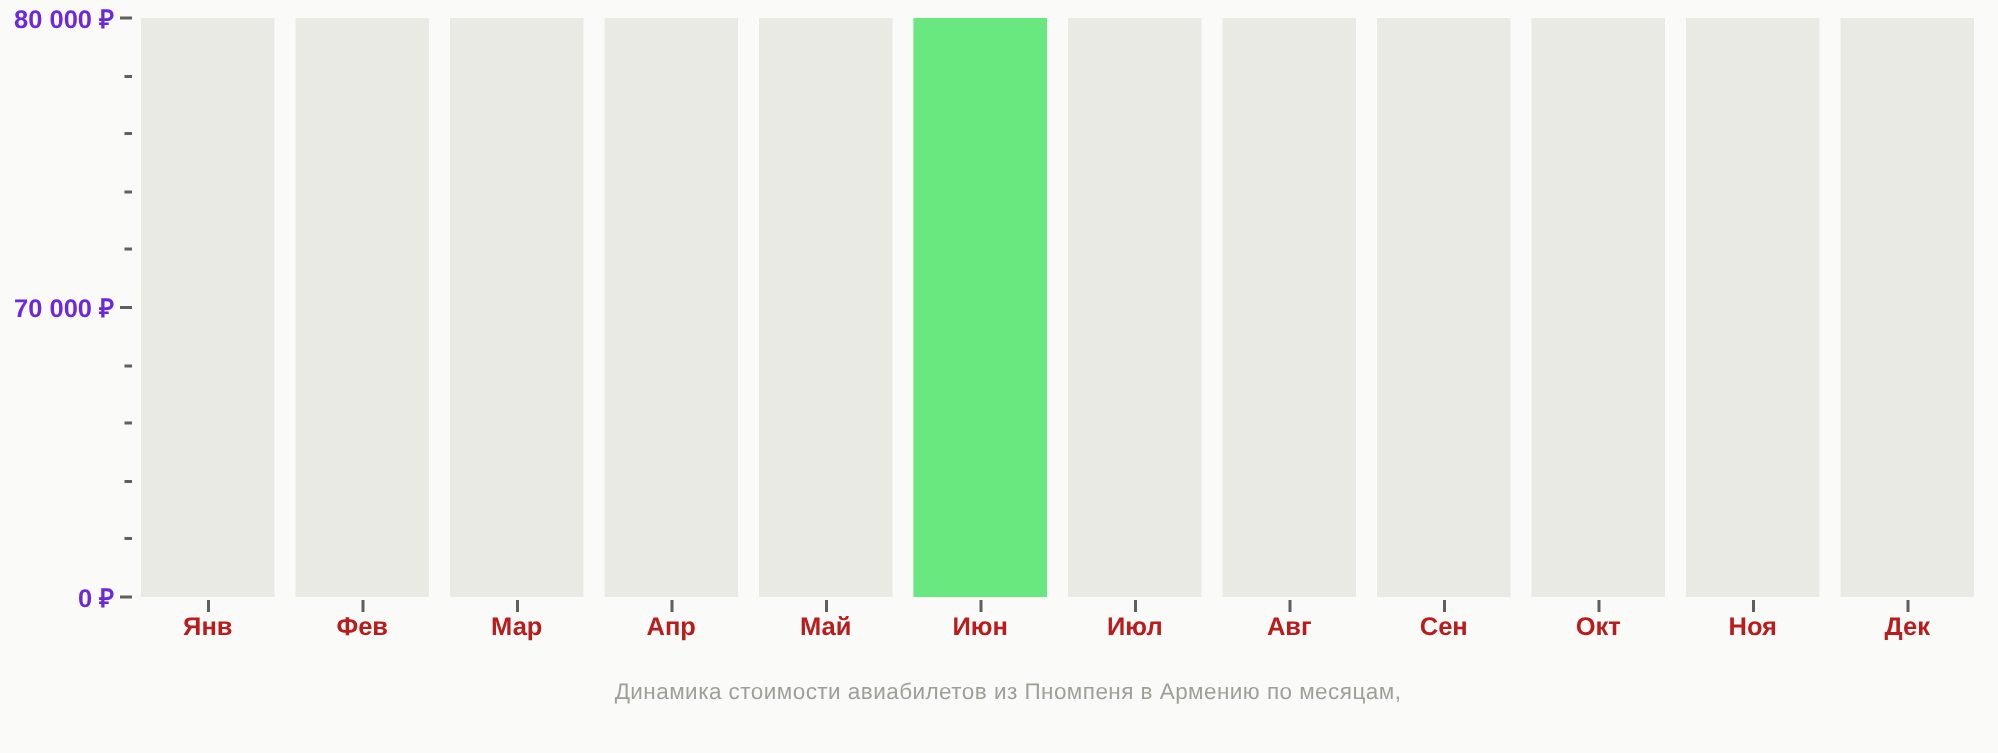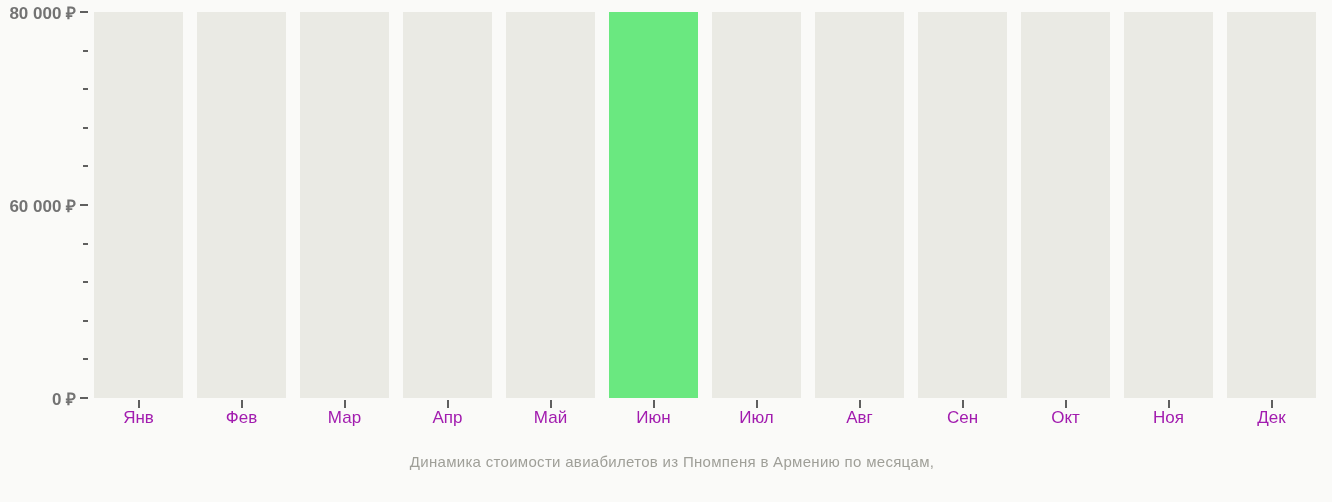--- a/index.html
+++ b/index.html
@@ -29,21 +29,21 @@
       position: absolute;
       left: 0;
       top: 12px;
       width: 88px;
       height: 386px;
     }
     .y-tick-label {
       position: absolute;
       right: 12px;
       font-size: 17px;
-      color: #737373;
+      color: #6d28d9;
       font-weight: 600;
       transform: translateY(-50%);
       white-space: nowrap;
     }
     .y-tick-mark {
       position: absolute;
       right: 0;
       width: 8px;
       height: 2px;
       background: #5f5f5f;
@@ -102,22 +102,22 @@
       top: 408px;
       width: 1222px;
       height: 28px;
       display: flex;
       gap: 14px;
     }
     .x-label {
       flex: 1;
       text-align: center;
       font-size: 17px;
-      font-weight: 400;
-      color: #a21caf;
+      font-weight: 700;
+      color: #b91c1c;
     }
     .caption {
       position: absolute;
       left: 0;
       top: 451px;
       width: 1332px;
       text-align: center;
       font-size: 15px;
       color: #9f9f98;
       line-height: 1.45;
@@ -126,21 +126,21 @@
     }
   </style>
 </head>
 <body>
 
 <div class="chart-wrap">
 
   <div class="y-axis">
       <div class="y-tick-label" style="top: 386px;">0 ₽</div>
       <div class="y-tick-mark" style="top: 386px;"></div>
-      <div class="y-tick-label" style="top: 193px;">60 000 ₽</div>
+      <div class="y-tick-label" style="top: 193px;">70 000 ₽</div>
       <div class="y-tick-mark" style="top: 193px;"></div>
       <div class="y-tick-label" style="top: 0px;">80 000 ₽</div>
       <div class="y-tick-mark" style="top: 0px;"></div>
       <div class="y-minor-tick" style="top: 347.4px;"></div>
       <div class="y-minor-tick" style="top: 308.8px;"></div>
       <div class="y-minor-tick" style="top: 270.2px;"></div>
       <div class="y-minor-tick" style="top: 231.6px;"></div>
       <div class="y-minor-tick" style="top: 154.4px;"></div>
       <div class="y-minor-tick" style="top: 115.8px;"></div>
       <div class="y-minor-tick" style="top: 77.2px;"></div>

